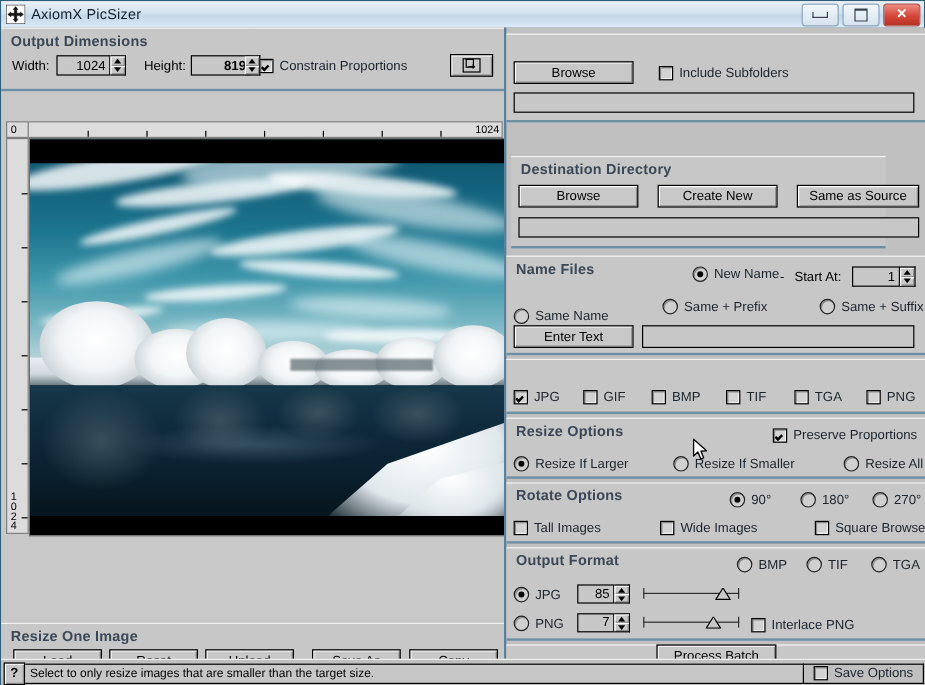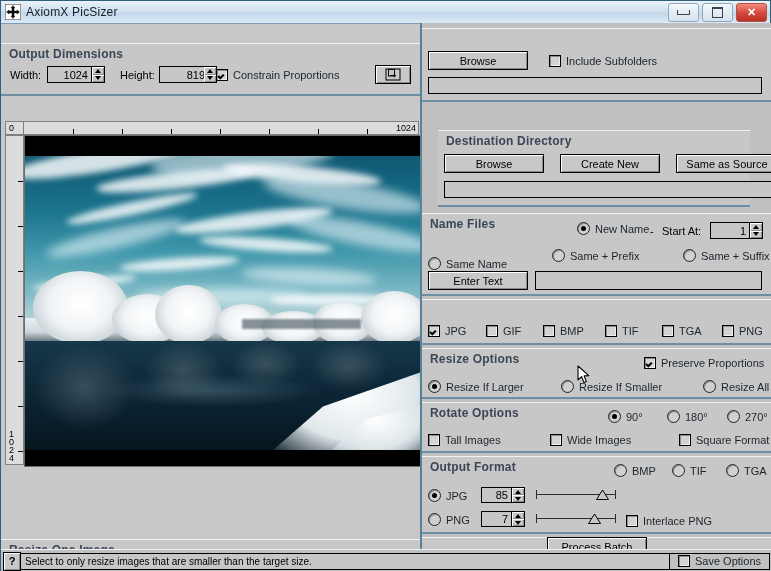--- a/index.html
+++ b/index.html
@@ -21,21 +21,21 @@
     display:flex;align-items:center;justify-content:center;}
   .tb-btn.close{border-color:#a5ararb;border:1px solid #b0524a;
     background:linear-gradient(to bottom,#f08a7e,#d3473a 55%,#b83225);}
   .tb-btn .gl{font-size:10px;color:#27323c;line-height:1;}
   .tb-btn.close .gl{color:#fff;font-weight:bold;font-size:11px;}
   .min-glyph{width:11px;height:4px;border:1px solid #39444f;border-top:none;}
   .max-glyph{width:9px;height:8px;border:1px solid #39444f;border-top-width:2px;}
 
   
   .body{position:absolute;left:0;top:22px;width:771px;height:526px;}
-  .left{position:absolute;left:0;top:0;width:419px;height:526px;background:#c8c8c8;margin-top:20px;}
+  .left{position:absolute;left:0;top:0;width:419px;height:526px;background:#c8c8c8;}
   .right{position:absolute;left:419px;top:0;width:352px;height:526px;background:#c0c0c0;
          border-left:2px solid #5b8099;}
 
   
   .grp{position:relative;background:#c7c7c7;border-top:1px solid #f2f2f2;
        border-bottom:2px solid #6d8fa6;box-sizing:border-box;}
   .grp-title{font-size:12px;font-weight:bold;color:#3b4756;
        letter-spacing:.2px;padding:3px 0 2px 8px;}
 
   
@@ -151,21 +151,21 @@
       <div class="spin" style="position:absolute;left:91px;top:22px;height:17px;">
         <div>
               <i class="ar up"></i>
             </div>
         <div>
               <i class="ar dn"></i>
             </div>
       </div>
 
       <div style="position:absolute;left:119px;top:25px;font-size:11px;">Height:</div>
-      <div class="field num" style="position:absolute;left:158px;top:22px;width:50px;height:17px;">819</div>
+      <div class="field num" style="position:absolute;left:158px;top:22px;width:50px;height:17px;font-weight:bold;">819</div>
       <div class="spin" style="position:absolute;left:203px;top:22px;height:17px;">
         <div>
               <i class="ar up"></i>
             </div>
         <div>
               <i class="ar dn"></i>
             </div>
       </div>
 
       <label class="chk" style="position:absolute;left:215px;top:25px;">
@@ -270,21 +270,21 @@
 
     <div class="grp" style="position:absolute;left:0;top:5px;width:350px;height:74px;">
       <div class="btn" style="position:absolute;left:6px;top:22px;width:100px;height:19px;">Browse</div>
       <label class="chk" style="position:absolute;left:127px;top:26px;">
         <span class="box"></span>
         <span>Include Subfolders</span>
       </label>
       <div class="field" style="position:absolute;left:6px;top:48px;width:334px;height:17px;"></div>
     </div>
 
-    <div class="grp" style="position:absolute;left:16px;top:107px;width:312px;height:77px;">
+    <div class="grp" style="position:absolute;left:4px;top:107px;width:312px;height:77px;">
       <div class="grp-title">Destination Directory</div>
       <div class="btn" style="position:absolute;left:6px;top:23px;width:100px;height:19px;">Browse</div>
       <div class="btn" style="position:absolute;left:122px;top:23px;width:100px;height:19px;">Create New</div>
       <div class="btn" style="position:absolute;left:238px;top:23px;width:102px;height:19px;">Same as Source</div>
       <div class="field" style="position:absolute;left:6px;top:50px;width:334px;height:17px;"></div>
     </div>
 
     <div class="grp" style="position:absolute;left:0;top:190px;width:350px;height:83px;">
       <div class="grp-title">Name Files</div>
       <label class="rad" style="position:absolute;left:155px;top:8px;">
@@ -384,21 +384,21 @@
       <label class="chk" style="position:absolute;left:6px;top:31px;">
         <span class="box"></span>
         <span>Tall Images</span>
       </label>
       <label class="chk" style="position:absolute;left:128px;top:31px;">
         <span class="box"></span>
         <span>Wide Images</span>
       </label>
       <label class="chk" style="position:absolute;left:257px;top:31px;">
         <span class="box"></span>
-        <span>Square Format</span>
+        <span>Square Browse</span>
       </label>
     </div>
 
     <div class="grp" style="position:absolute;left:0;top:433px;width:350px;height:78px;">
       <div class="grp-title">Output Format</div>
       <label class="rad" style="position:absolute;left:192px;top:7px;">
         <span class="circ"></span>
         <span>BMP</span>
       </label>
       <label class="rad" style="position:absolute;left:250px;top:7px;">

